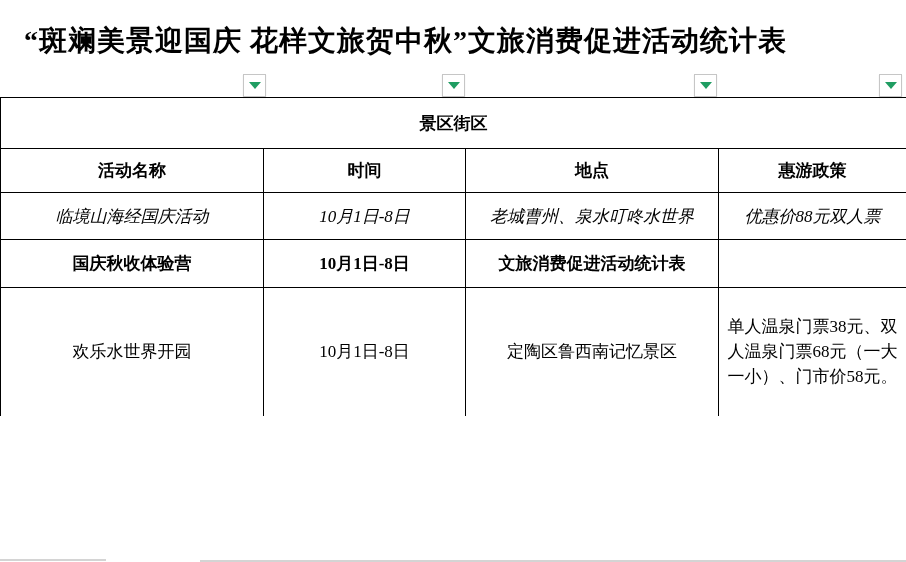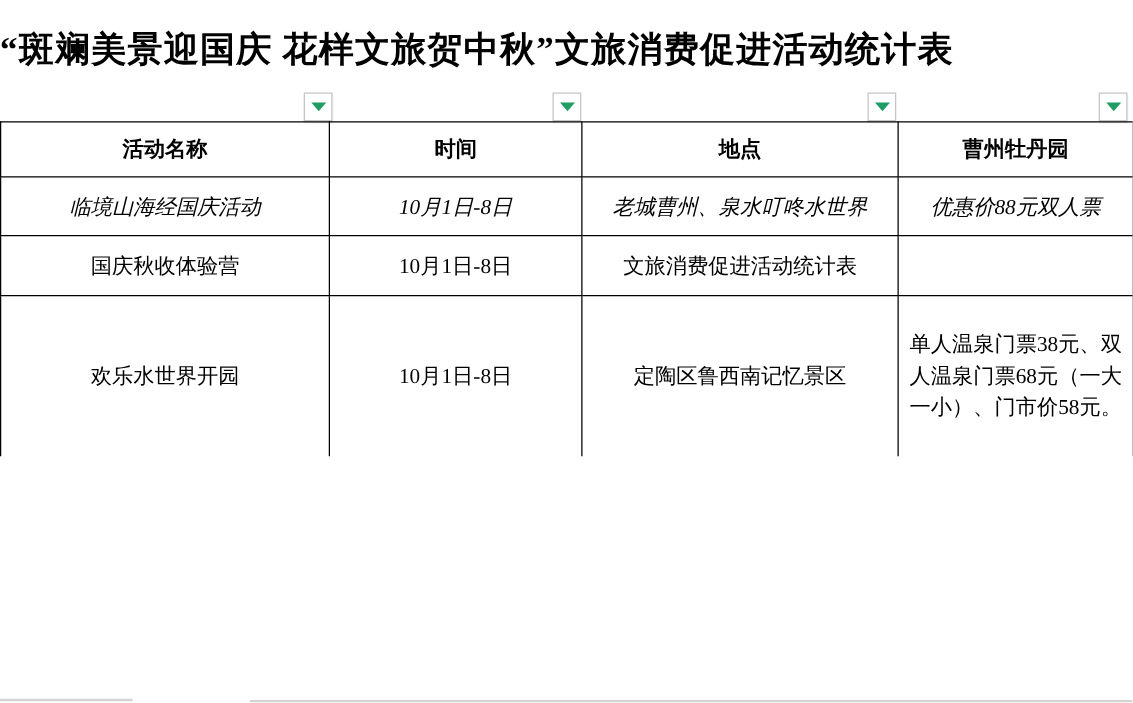--- a/index.html
+++ b/index.html
@@ -2,21 +2,21 @@
 <html><head>
 <meta charset="utf-8">
 <style>
   * { margin: 0; padding: 0; box-sizing: border-box; }
   html, body { width: 906px; height: 562px; background: #ffffff; overflow: hidden; }
   body { font-family: "Liberation Serif", "DejaVu Serif", serif; color: #000; position: relative; }
 
   .page-title {
     position: absolute; top: 22px; left: 0; width: 722px;
     text-align: center; font-size: 28px; font-weight: bold; line-height: 38px;
-    letter-spacing: 1px; white-space: nowrap;
+    letter-spacing: 1px; white-space: nowrap; padding-left: 24px;
   }
 
   .filter-btn {
     position: absolute; top: 74px; width: 23px; height: 23px;
     background: #ffffff; border: 1px solid #c6c6c6;
     box-shadow: 0 1px 1px rgba(0,0,0,0.12);
     display: flex; align-items: center; justify-content: center;
     cursor: pointer;
   }
   .filter-btn .tri {
@@ -40,21 +40,21 @@
     overflow: hidden;
     word-break: break-all;
   }
   table.main th { font-weight: bold; }
   tr.section-row td { height: 51px; font-weight: bold; }
   tr.header-row th { height: 44px; }
   tr.r1 td { height: 48px; }
   tr.r2 td { height: 50px; }
   tr.r3 td { height: 47px; }
   tr.r4 td { height: 47px; font-style: italic; }
-  tr.r5 td { height: 48px; }
+  tr.r5 td { height: 48px; font-weight: bold; }
   tr.r6 td { height: 128px; }
   tr.last td { border-bottom: none; }
 
   .gridline { position: absolute; height: 2px; background: #d4d4d4; }
   .gl-left  { top: 559px; left: 0; width: 106px; }
   .gl-right { top: 560px; left: 200px; width: 706px; }
 </style>
 </head>
 <body>
 
@@ -74,25 +74,28 @@
 </div>
 
 <table class="main">
   <colgroup>
     <col style="width:263px">
     <col style="width:202px">
     <col style="width:253px">
     <col style="width:188px">
   </colgroup>
   <tbody>
+    <tr class="section-row">
+      <td colspan="4">景区街区</td>
+    </tr>
     <tr class="header-row">
       <th>活动名称</th>
       <th>时间</th>
       <th>地点</th>
-      <th>曹州牡丹园</th>
+      <th>惠游政策</th>
     </tr>
     <tr class="r4">
       <td>临境山海经国庆活动</td>
       <td>10月1日-8日</td>
       <td>老城曹州、泉水叮咚水世界</td>
       <td>优惠价88元双人票</td>
     </tr>
     <tr class="r5">
       <td>国庆秋收体验营</td>
       <td>10月1日-8日</td>

